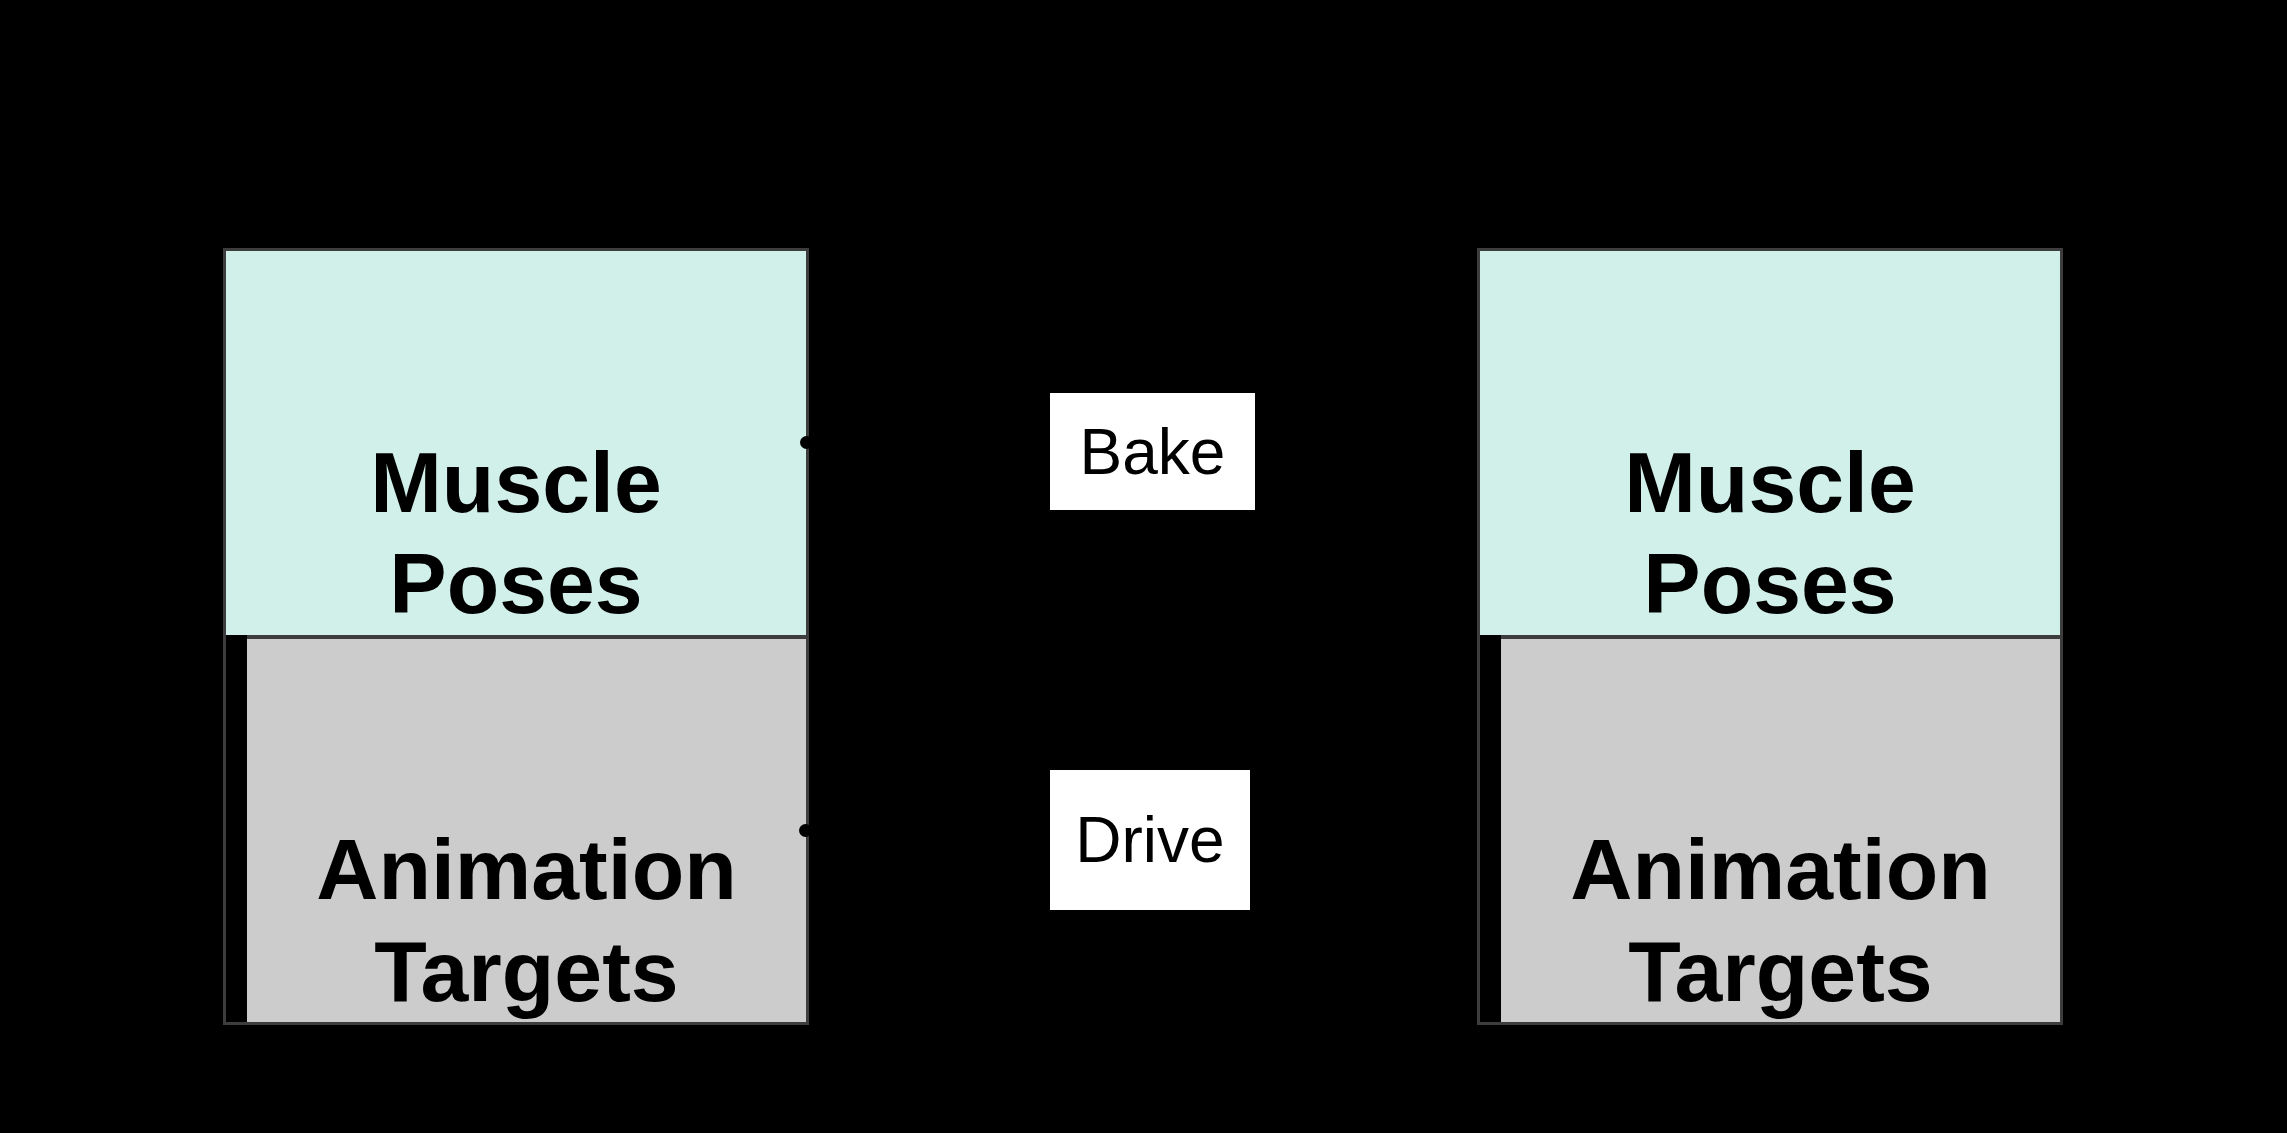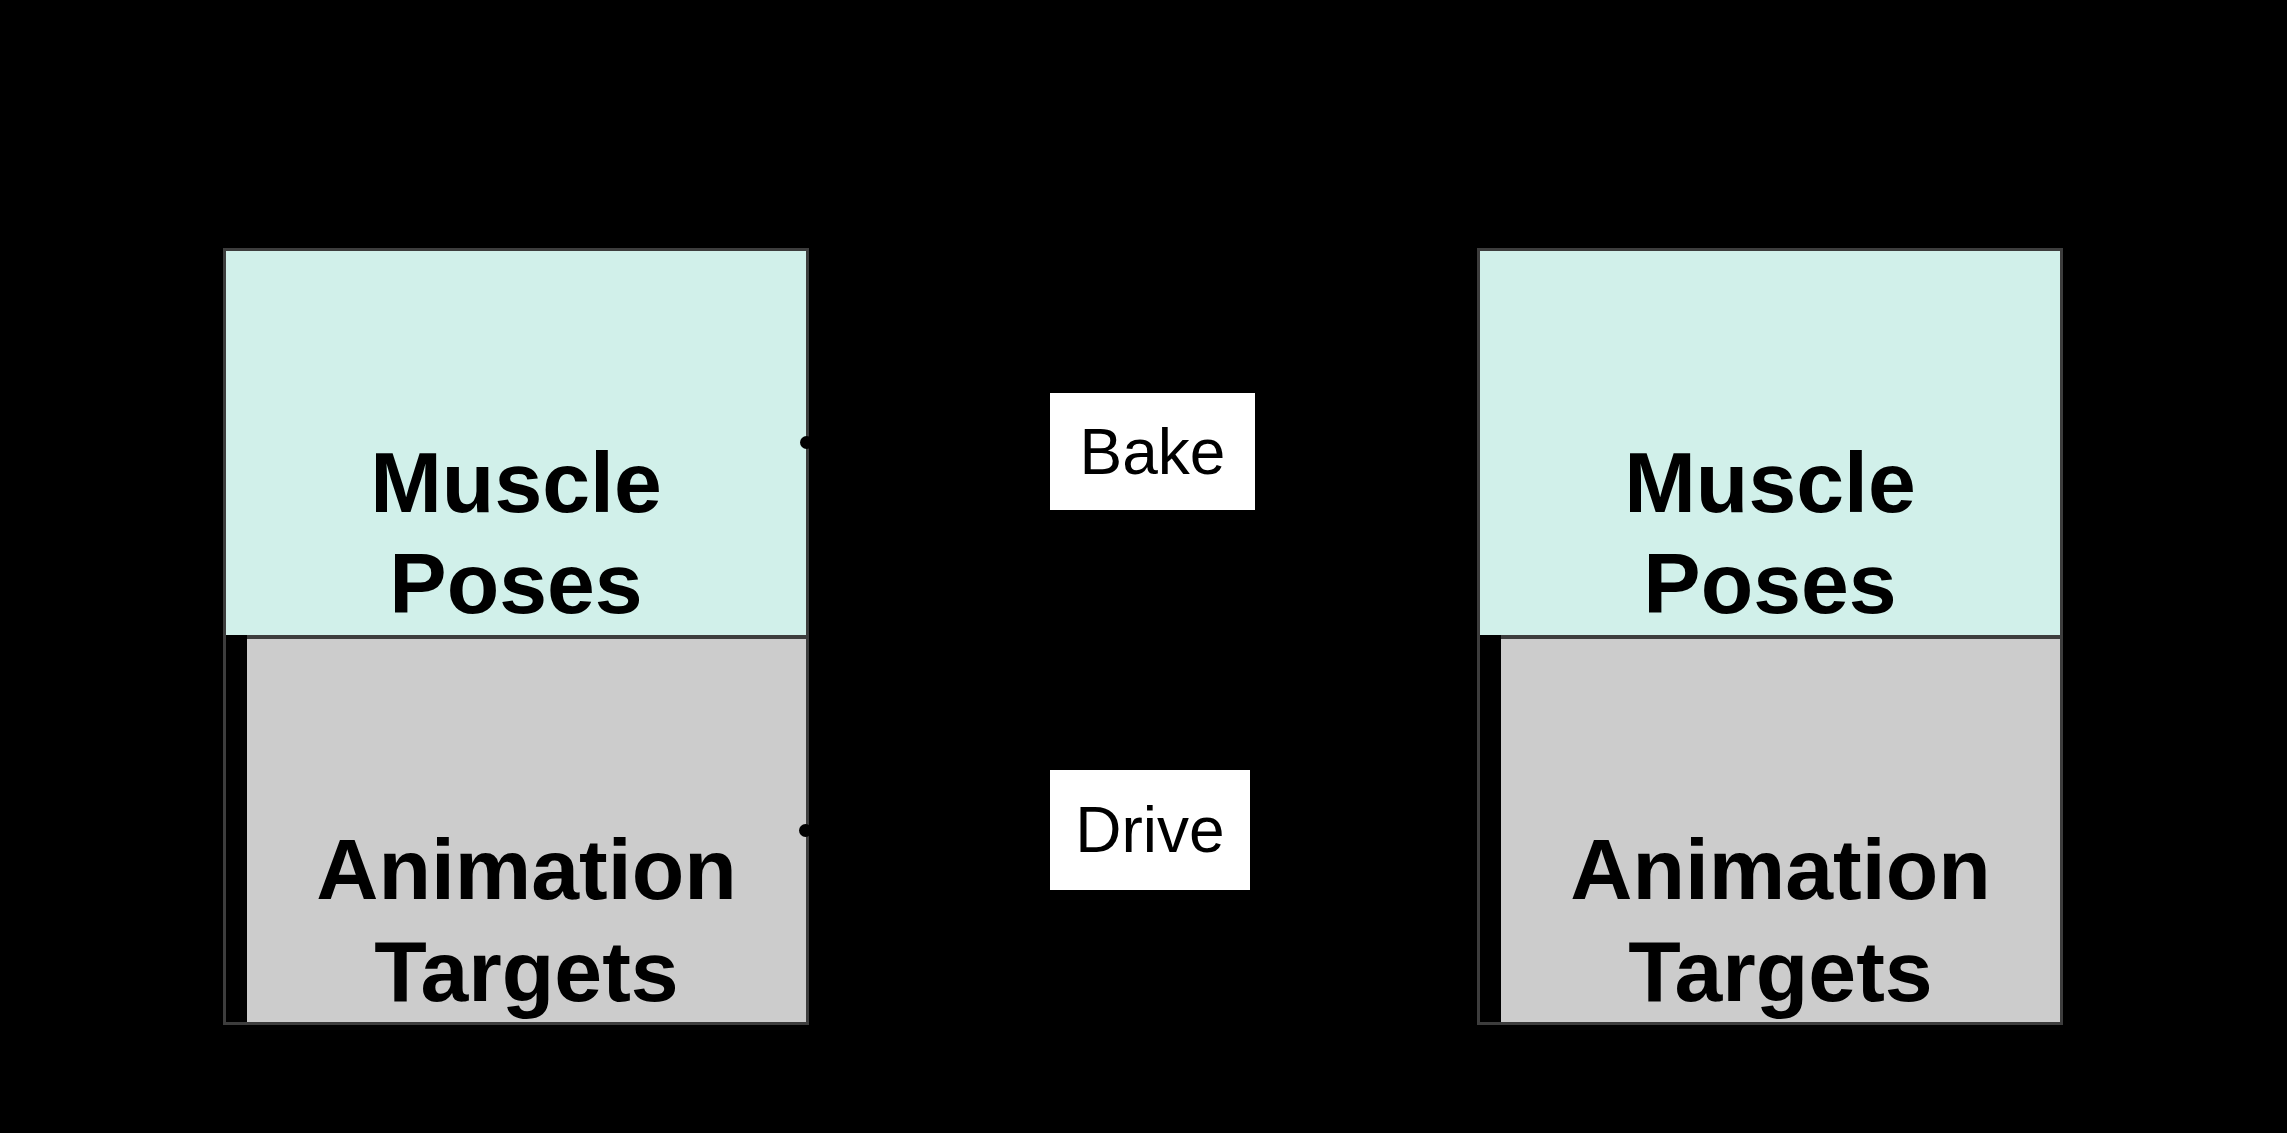--- a/index.html
+++ b/index.html
@@ -57,21 +57,21 @@
     position: absolute;
     background: var(--label-bg);
     display: flex;
     align-items: center;
     justify-content: center;
     font-size: 64px;
     font-weight: normal;
     color: var(--text);
   }
   .edge-label.bake  { left: 1050px; top: 384px; width: 205px; height: 117px; margin-top: 9px; }
-  .edge-label.drive { left: 1050px; top: 770px; width: 200px; height: 120px; }
+  .edge-label.drive { left: 1050px; top: 770px; width: 200px; height: 140px; }
   .edge-dot {
     position: absolute;
     width: 13px; height: 13px;
     border-radius: 50%;
     background: var(--background);
     z-index: 3;
   }
   .edge-dot.bake  { left: 800px; top: 436px; }
   .edge-dot.drive { left: 799px; top: 824px; }
 </style>

